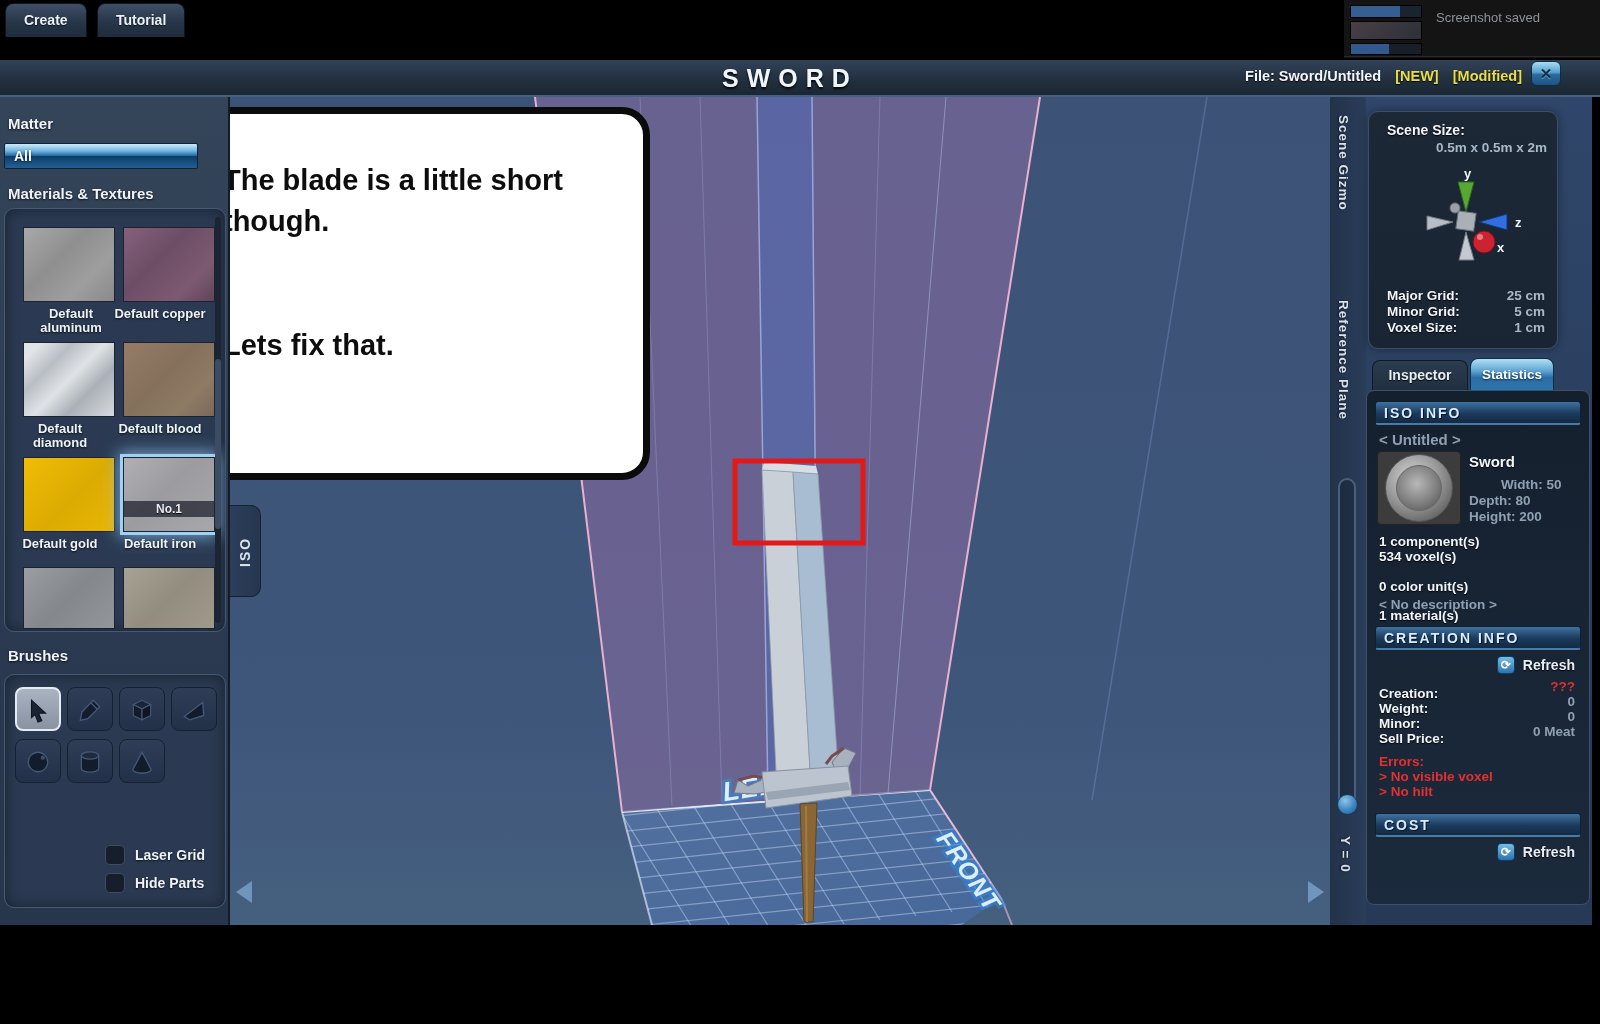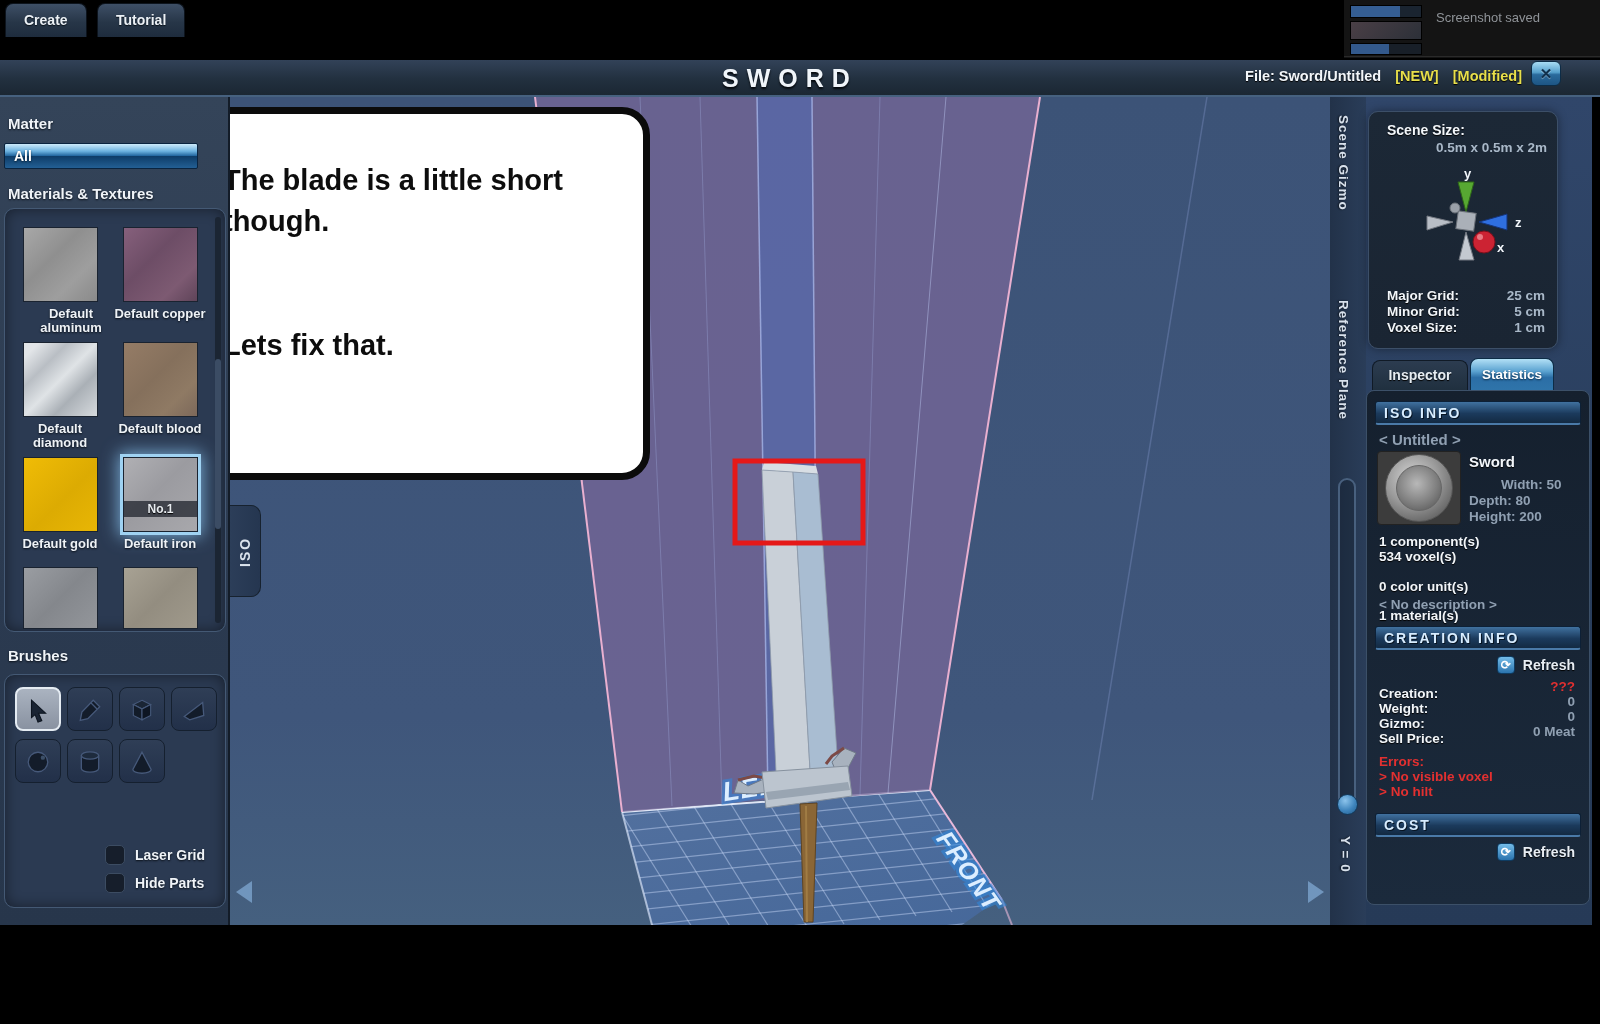--- a/index.html
+++ b/index.html
@@ -41,21 +41,21 @@
     background:linear-gradient(180deg,#344459 0%,#2b3a50 60%,#27364b 100%);
     border-right:2px solid #131c28;}
   .lp-h{position:absolute;left:8px;color:#f0f4f8;font-size:15px;font-weight:bold;text-shadow:0 1px 2px #0a1018;}
   .dd-all{position:absolute;left:4px;top:143px;width:194px;height:26px;border:1px solid #0a2440;border-radius:2px;
     background:linear-gradient(180deg,#cdeafa 0%,#6cb2e0 30%,#1f639c 50%,#0e3d69 52%,#235f94 100%);
     color:#fff;font-size:14px;font-weight:bold;line-height:24px;padding-left:9px;text-shadow:0 1px 2px #082238;}
   .matbox{position:absolute;left:4px;top:208px;width:222px;height:424px;border-radius:10px;
     background:#2b3a52;border:1px solid #445974;box-shadow:inset 0 0 14px rgba(0,0,0,.45);overflow:hidden;}
   .scrolltrack{position:absolute;right:4px;top:8px;width:6px;height:406px;background:#1b2533;border-radius:3px;}
   .scrollthumb{position:absolute;right:4px;top:150px;width:6px;height:170px;background:#3b4c64;border-radius:3px;}
-  .swatch{position:absolute;width:75px;height:75px;border:1px solid #1a2330;}
+  .swatch{position:absolute;width:92px;height:75px;border:1px solid #1a2330;}
   .sw-aluminum{background:linear-gradient(135deg,#a8a8a8,#8f8f8f 40%,#9e9e9e 70%,#8a8a8a);}
   .sw-copper{background:linear-gradient(135deg,#86607c,#6d4d66 40%,#7d5a72 75%,#5f4459);}
   .sw-diamond{background:linear-gradient(135deg,#e2e5e8 10%,#b9bec4 30%,#dfe3e6 50%,#aab0b6 70%,#d6dade);}
   .sw-blood{background:linear-gradient(135deg,#957c66,#85705c 45%,#8f7a64 75%,#7c685a);}
   .sw-gold{background:linear-gradient(135deg,#f0bc06,#dcab02 55%,#e8b605);}
   .sw-iron{background:linear-gradient(135deg,#b0b0b4,#9b9ba0 45%,#a8a8ac);}
   .sw-rock1{background:linear-gradient(135deg,#9a9da2,#84878c 50%,#93969b);}
   .sw-rock2{background:linear-gradient(135deg,#a8a294,#938d80 50%,#a09a8c);}
   .sw-sel{outline:3px solid #9fd2f2;box-shadow:0 0 16px 4px rgba(140,200,245,.8);}
   .sw-label{position:absolute;width:100px;text-align:center;color:#eef2f6;font-size:13px;font-weight:bold;
@@ -410,21 +410,21 @@
     </div>
     <div class="strow" style="top:288px;">
       <span class="l st-wh">Creation:</span>
       <span class="v st-red">???</span>
     </div>
     <div class="strow" style="top:303px;">
       <span class="l st-wh">Weight:</span>
       <span class="v st-dim">0</span>
     </div>
     <div class="strow" style="top:318px;">
-      <span class="l st-wh">Gizmo:</span>
+      <span class="l st-wh">Minor:</span>
       <span class="v st-dim">0</span>
     </div>
     <div class="strow" style="top:333px;">
       <span class="l st-wh">Sell Price:</span>
       <span class="v st-dim">0 Meat</span>
     </div>
     <div class="st-red" style="position:absolute;left:12px;top:363px;">Errors:</div>
     <div class="st-red" style="position:absolute;left:12px;top:378px;">&gt; No visible voxel</div>
     <div class="st-red" style="position:absolute;left:12px;top:393px;">&gt; No hilt</div>
 

